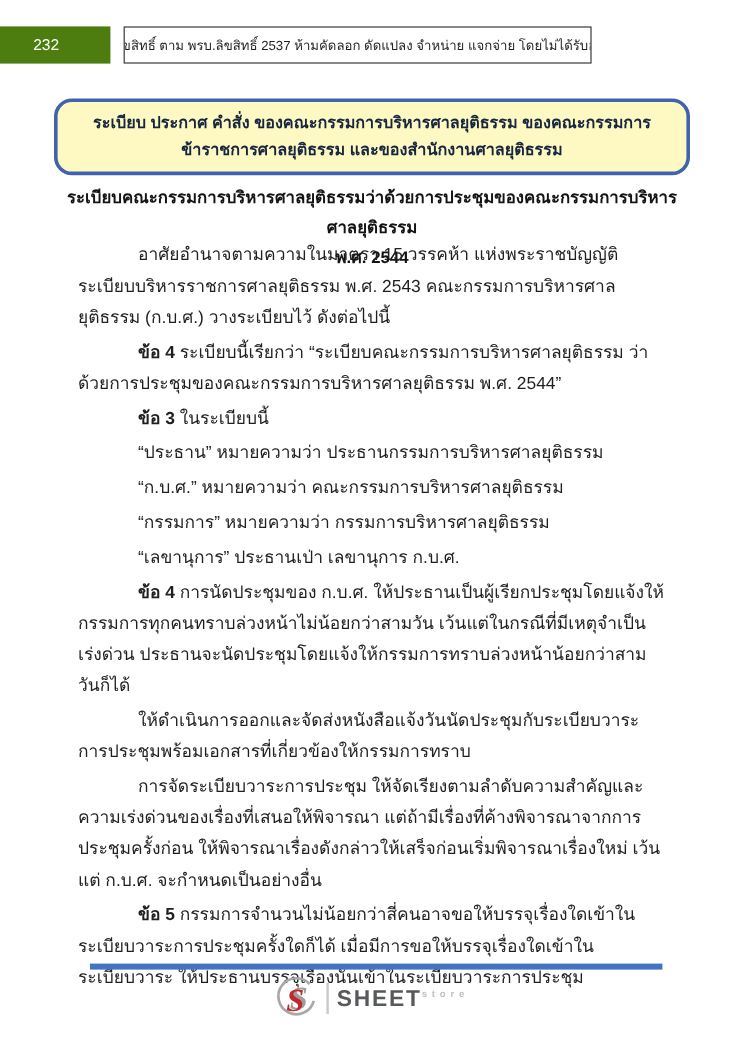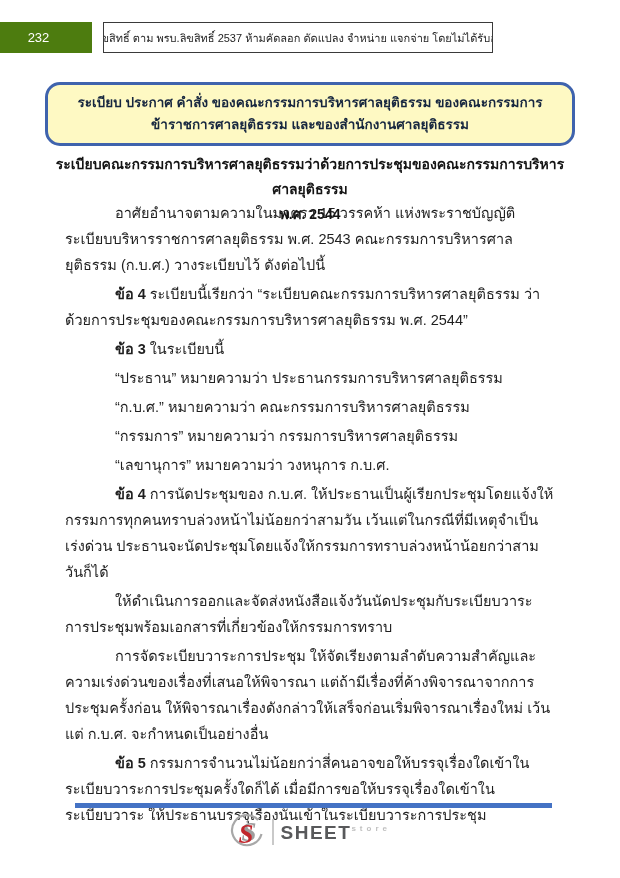--- a/index.html
+++ b/index.html
@@ -172,21 +172,21 @@
     <div>พ.ศ. 2544</div>
   </div>
 
   <div class="doc-body">
       <p class="para">อาศัยอำนาจตามความในมาตรา 15 วรรคห้า แห่งพระราชบัญญัติระเบียบบริหารราชการศาลยุติธรรม พ.ศ. 2543 คณะกรรมการบริหารศาลยุติธรรม (ก.บ.ศ.) วางระเบียบไว้ ดังต่อไปนี้</p>
       <p class="para"><b>ข้อ 4</b> ระเบียบนี้เรียกว่า “ระเบียบคณะกรรมการบริหารศาลยุติธรรม ว่าด้วยการประชุมของคณะกรรมการบริหารศาลยุติธรรม พ.ศ. 2544”</p>
       <p class="para"><b>ข้อ 3</b> ในระเบียบนี้</p>
       <p class="para">“ประธาน” หมายความว่า ประธานกรรมการบริหารศาลยุติธรรม</p>
       <p class="para">“ก.บ.ศ.” หมายความว่า คณะกรรมการบริหารศาลยุติธรรม</p>
       <p class="para">“กรรมการ” หมายความว่า กรรมการบริหารศาลยุติธรรม</p>
-      <p class="para">“เลขานุการ” หมายความว่า วงหนุการ ก.บ.ศ.</p>
+      <p class="para">“เลขานุการ” ประธานเป่า เลขานุการ ก.บ.ศ.</p>
       <p class="para"><b>ข้อ 4</b> การนัดประชุมของ ก.บ.ศ. ให้ประธานเป็นผู้เรียกประชุมโดยแจ้งให้กรรมการทุกคนทราบล่วงหน้าไม่น้อยกว่าสามวัน เว้นแต่ในกรณีที่มีเหตุจำเป็นเร่งด่วน ประธานจะนัดประชุมโดยแจ้งให้กรรมการทราบล่วงหน้าน้อยกว่าสามวันก็ได้</p>
       <p class="para">ให้ดำเนินการออกและจัดส่งหนังสือแจ้งวันนัดประชุมกับระเบียบวาระการประชุมพร้อมเอกสารที่เกี่ยวข้องให้กรรมการทราบ</p>
       <p class="para">การจัดระเบียบวาระการประชุม ให้จัดเรียงตามลำดับความสำคัญและความเร่งด่วนของเรื่องที่เสนอให้พิจารณา แต่ถ้ามีเรื่องที่ค้างพิจารณาจากการประชุมครั้งก่อน ให้พิจารณาเรื่องดังกล่าวให้เสร็จก่อนเริ่มพิจารณาเรื่องใหม่ เว้นแต่ ก.บ.ศ. จะกำหนดเป็นอย่างอื่น</p>
       <p class="para"><b>ข้อ 5</b> กรรมการจำนวนไม่น้อยกว่าสี่คนอาจขอให้บรรจุเรื่องใดเข้าในระเบียบวาระการประชุมครั้งใดก็ได้ เมื่อมีการขอให้บรรจุเรื่องใดเข้าในระเบียบวาระ ให้ประธานบรรจุเรื่องนั้นเข้าในระเบียบวาระการประชุม</p>
     </div>
 
   <div class="footer-divider"></div>
   <div class="footer-logo">
     <svg class="logo-icon" viewBox="0 0 36 36" aria-hidden="true">
       <path d="M29 6 A 15 15 0 1 0 32.5 20" fill="none" stroke="#a8a8a8" stroke-width="2.2"></path>

